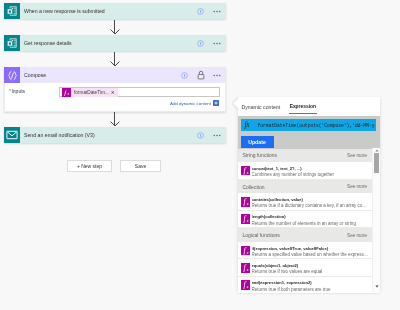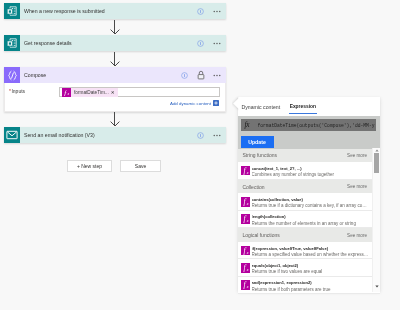--- a/index.html
+++ b/index.html
@@ -46,21 +46,21 @@
   .btn.w1{width:45px;} .btn.w2{width:41px;}
 
   
   .panel{position:absolute;left:238px;top:97px;width:142px;height:195px;background:#fff;
          box-shadow:0 1.2px 3.6px rgba(0,0,0,.13),0 0.3px 0.9px rgba(0,0,0,.10);}
   .tabs{display:flex;height:19px;align-items:center;padding-left:3.5px;gap:9.5px;}
   .tab{font-size:5.2px;color:#3c3c3c;position:relative;height:19px;display:flex;align-items:center;}
   .tab.active{font-weight:bold;font-size:4.9px;color:#222;}
   .tab.active:after{content:"";position:absolute;left:-1px;right:-1px;bottom:2px;height:1.4px;background:#3b78dd;}
   .exprwrap{background:#c9cbc9;padding:3px 4px 0 2.5px;}
-  .exprbox{background:#737373;height:12px;display:flex;align-items:center;box-sizing:border-box;}
+  .exprbox{background:#0ea5e9;height:12px;display:flex;align-items:center;box-sizing:border-box;}
   .fxi{width:17px;flex:0 0 17px;text-align:left;padding-left:4px;box-sizing:border-box;font-family:"Liberation Serif",serif;font-style:italic;font-size:7.2px;color:#111;letter-spacing:-0.2px;}
   .exprtxt{font-family:"Liberation Mono",monospace;font-size:4.65px;color:#222;white-space:nowrap;overflow:hidden;flex:1;}
   .updwrap{background:#c9cbc9;padding:5px 3px 1px 2.5px;}
   .updbtn{background:#1b6ef3;color:#fff;font-size:5.2px;font-weight:bold;width:33px;height:11.5px;
           display:flex;align-items:center;justify-content:center;}
   .flist{background:#fff;}
   .sechdr{background:#e8e9e7;height:13.8px;display:flex;align-items:center;justify-content:space-between;padding:0 13px 0 4.5px;box-sizing:border-box;}
   .sechdr .t{font-size:5px;color:#605e5c;}
   .sechdr .m{font-size:4.6px;color:#6a6a6a;}
   .fitem{display:flex;align-items:flex-start;padding:3.6px 11px 0 2.6px;gap:1.6px;height:17.4px;box-sizing:border-box;border-bottom:1px solid #eaeaea;}

